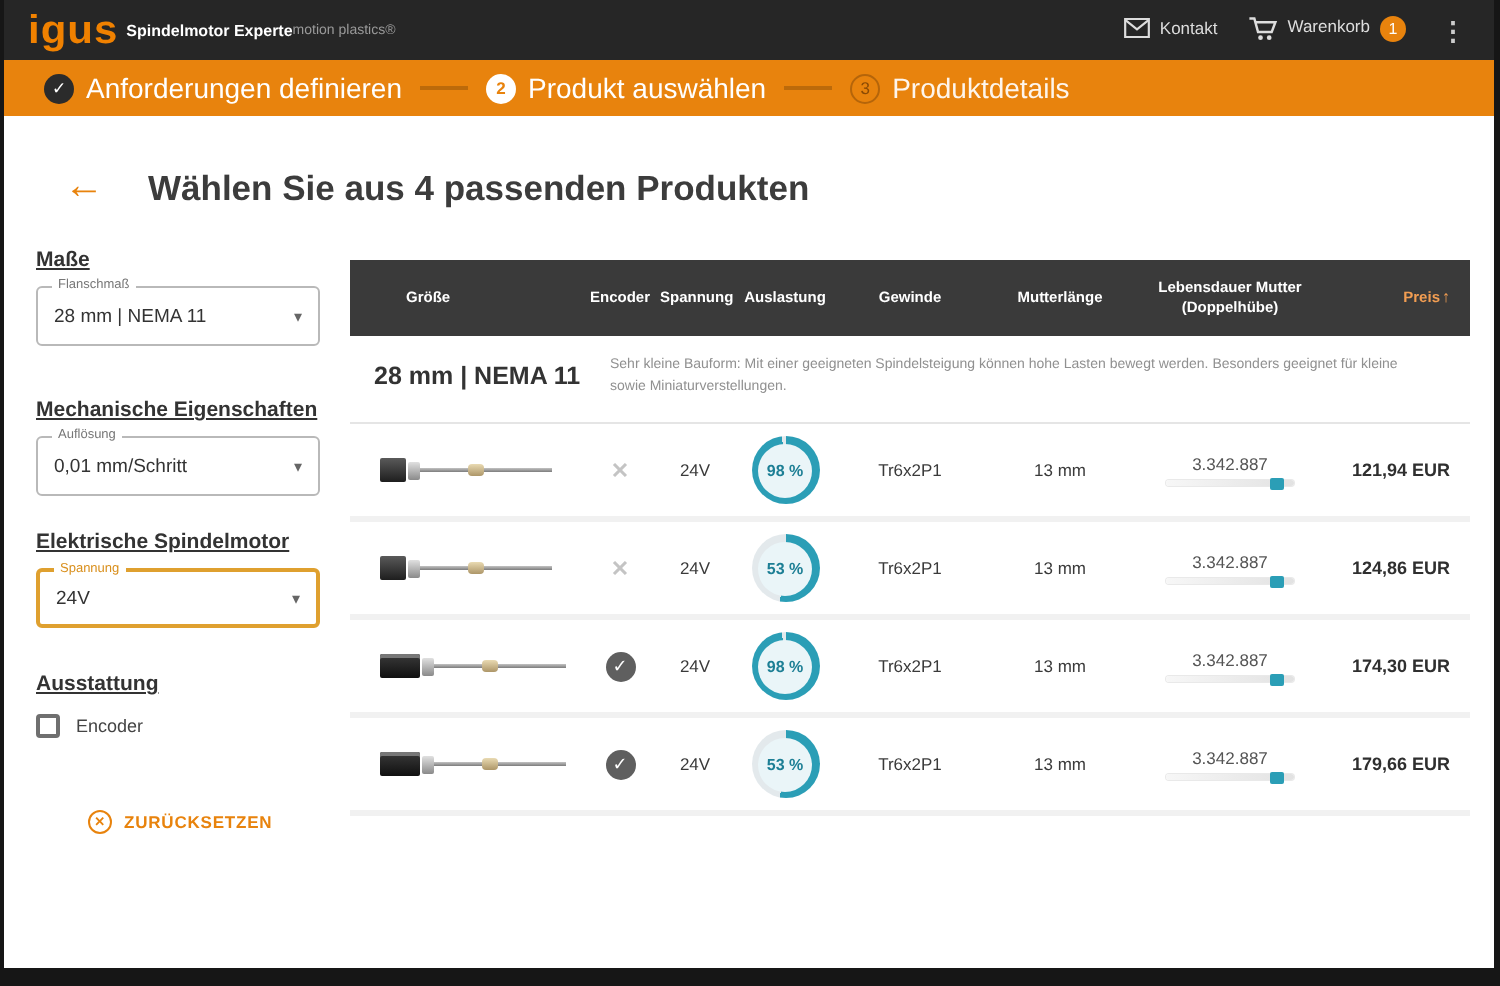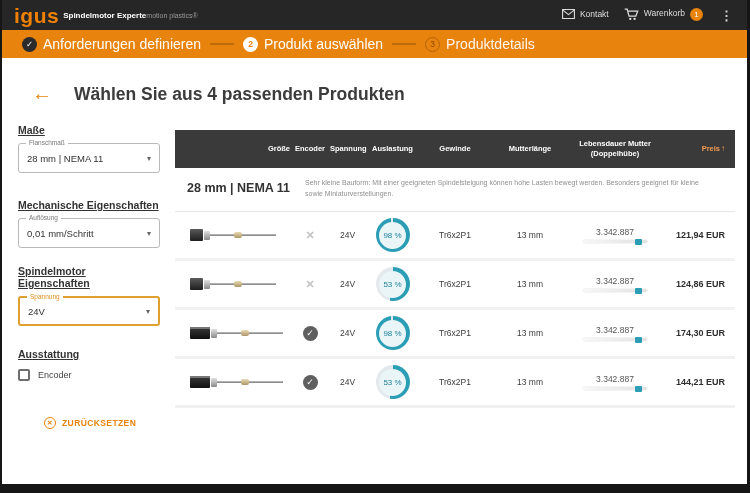--- a/index.html
+++ b/index.html
@@ -48,21 +48,21 @@
   .chk-box { width:12px; height:12px; border:2px solid #6f6f6f; border-radius:2px; background:#fff; }
   .chk-label { font-size:9px; color:#444; }
   .reset { display:flex; align-items:center; gap:6px; margin:36px 0 0 26px; color:var(--orange); font-size:8.5px; font-weight:bold; letter-spacing:.4px; cursor:pointer; }
   .reset-icon { width:12px; height:12px; border:1.4px solid var(--orange); border-radius:50%; display:flex; align-items:center; justify-content:center; font-size:6.5px; font-weight:bold; }
 
   
   .table { position:absolute; left:173px; top:130px; width:560px; }
   .grid { display:grid; grid-template-columns:115px 40px 35px 55px 70px 80px 90px 75px; align-items:center; }
   .thead { background:#3a3a3a; height:38px; }
   .th { color:#fff; font-size:7.5px; font-weight:bold; text-align:center; line-height:1.3; }
-  .th-first { text-align:right; padding-left:28px; }
+  .th-first { text-align:left; padding-left:28px; }
   .th-preis { text-align:right; padding-right:10px; color:#F29D52; cursor:pointer; }
   .th-preis .arrow { font-size:8px; margin-left:1px; }
   .group-row { display:flex; align-items:flex-start; background:#fff; border-bottom:1px solid #e5e5e5; padding:10px 12px 8px 12px; min-height:44px; }
   .group-title { font-size:12.5px; font-weight:bold; color:#333; width:118px; flex:0 0 auto; padding-top:3px; }
   .group-desc { font-size:7px; color:#909090; line-height:1.55; flex:1; padding-right:6px; }
   .trow { height:49px; background:#fff; border-bottom:3px solid #f1f1f1; cursor:pointer; }
   .cell { font-size:8.5px; color:#3a3a3a; text-align:center; }
   .c-price { font-size:9px; font-weight:bold; color:#2f2f2f; text-align:right; padding-right:10px; }
 
   
@@ -74,21 +74,21 @@
   .m-nut { position:absolute; left:24px; top:-2px; width:8px; height:6px; background:linear-gradient(180deg,#e9dab2,#ad9668); border-radius:2px; }
 
   
   .enc-no { color:#c4c4c4; font-size:11px; font-weight:bold; }
   .enc-yes { width:15px; height:15px; margin:0 auto; border-radius:50%; background:#5f5f5f; color:#fff; font-size:9px; display:flex; align-items:center; justify-content:center; }
 
   
   .gauge { width:34px; height:34px; margin:0 auto; border-radius:50%;
            background:conic-gradient(var(--teal) calc(var(--pct) * 3.6deg), #E3E9EC 0deg);
            display:flex; align-items:center; justify-content:center; }
-  .gauge-inner { width:27px; height:27px; border-radius:50%; background:#EAF5F8; display:flex; align-items:center; justify-content:center; font-size:8px; font-weight:normal; color:#1D7F95; }
+  .gauge-inner { width:27px; height:27px; border-radius:50%; background:#EAF5F8; display:flex; align-items:center; justify-content:center; font-size:8px; font-weight:bold; color:#1D7F95; }
 
   
   .life { display:flex; flex-direction:column; align-items:center; }
   .life-val { font-size:8.5px; color:#555; }
   .life-track { position:relative; width:64px; height:3px; margin-top:3px; border-radius:2px; background:linear-gradient(90deg,#f7f7f7,#e2e2e2); box-shadow:0 0 0 .5px #e9e9e9; }
   .life-thumb { position:absolute; left:82%; top:-1.5px; width:7px; height:6px; background:var(--teal); border-radius:1px; }
 </style>
 </head>
 <body>
 
@@ -153,21 +153,21 @@
       <span class="caret">▾</span>
     </div>
     <div class="gap-lg"></div>
     <div class="f-head">Mechanische Eigenschaften</div>
     <div class="select">
       <span class="flabel">Auflösung</span>
       <span class="fvalue">0,01 mm/Schritt</span>
       <span class="caret">▾</span>
     </div>
     <div class="gap-md"></div>
-    <div class="f-head">Spindelmotor Eigenschaften</div>
+    <div class="f-head">Elektrische Spindelmotor</div>
     <div class="select hl">
       <span class="flabel">Spannung</span>
       <span class="fvalue">24V</span>
       <span class="caret">▾</span>
     </div>
     <div class="gap-sm"></div>
     <div class="f-head">Ausstattung</div>
     <div class="chk-row">
       <div class="chk-box"></div>
       <div class="chk-label">Encoder</div>
@@ -309,17 +309,17 @@
       <div class="cell">Tr6x2P1</div>
       <div class="cell">13 mm</div>
       <div class="cell">
           <div class="life">
             <div class="life-val">3.342.887</div>
             <div class="life-track">
               <div class="life-thumb"></div>
             </div>
           </div>
         </div>
-      <div class="cell c-price">144,21 EUR</div>
+      <div class="cell c-price">179,66 EUR</div>
     </div>
   </div>
 
 </div>
 
 </body></html>

